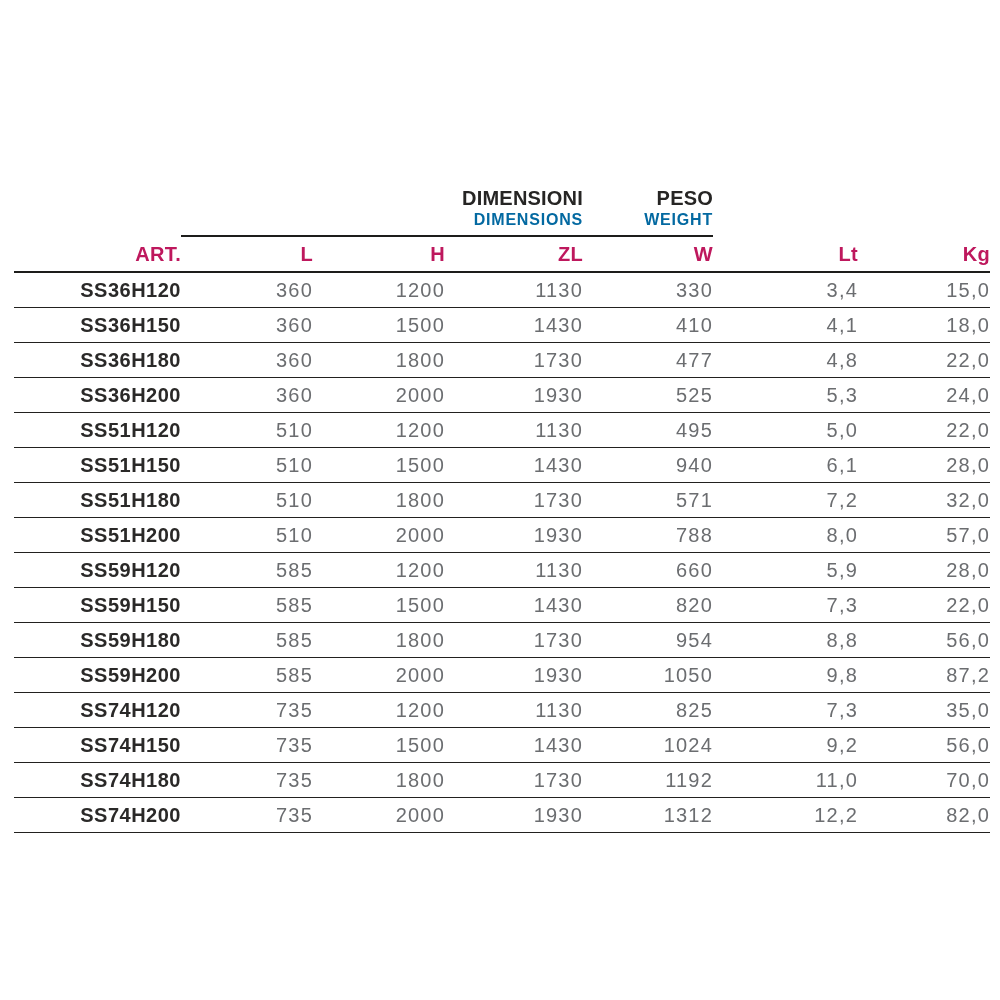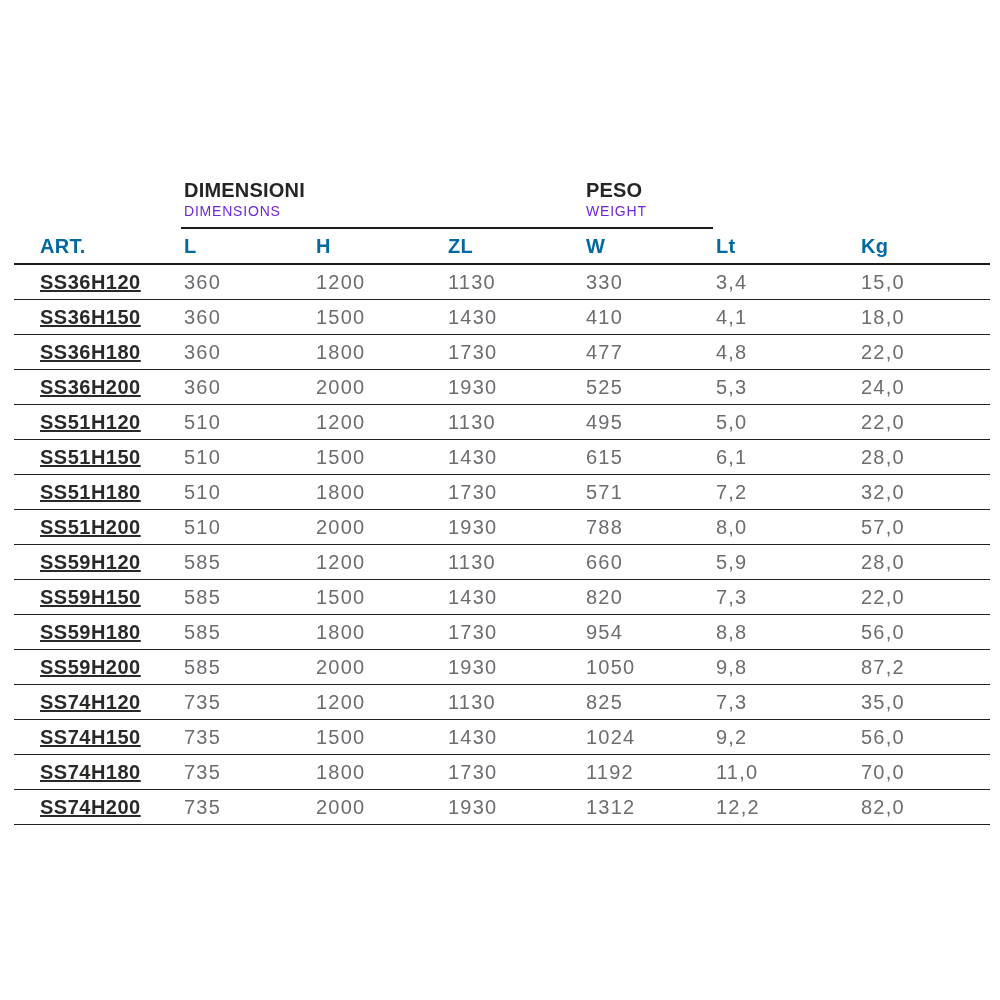--- a/index.html
+++ b/index.html
@@ -7,22 +7,23 @@
     padding: 0;
     background: #ffffff;
     width: 1000px;
     height: 1000px;
     font-family: "Liberation Sans", sans-serif;
     -webkit-font-smoothing: antialiased;
   }
   .table-wrap {
     position: absolute;
     left: 14px;
-    top: 180px;
+    top: 188px;
     width: 976px;
+    text-align: right;
   }
   .grid7 {
     display: grid;
     grid-template-columns: 167px 132px 132px 138px 130px 145px 132px;
   }
   .grid5 {
     display: grid;
     grid-template-columns: 167px 402px 130px 145px 132px;
   }
   .group-row {
@@ -40,35 +41,35 @@
   .group-spacer {
     border-bottom: none;
   }
   .lbl-it {
     font-size: 20px;
     font-weight: 700;
     color: #262524;
     letter-spacing: 0.2px;
   }
   .lbl-en {
-    font-size: 14px;
-    font-weight: 400;
-    color: #6d28d9;
+    font-size: 16px;
+    font-weight: 700;
+    color: #0369a1;
     letter-spacing: 0.8px;
   }
   .cols-row {
     box-sizing: border-box;
     height: 38px;
     border-bottom: 2.6px solid #1d1d1b;
     align-items: center;
   }
   .col-h {
     font-size: 20px;
     font-weight: 700;
-    color: #0369a1;
+    color: #be185d;
     letter-spacing: 0.3px;
     padding-left: 3px;
     padding-top: 2px;
   }
   .col-h.first {
     padding-left: 26px;
   }
   .data-row {
     box-sizing: border-box;
     height: 35px;
@@ -78,21 +79,20 @@
   .cell {
     overflow: hidden;
     white-space: nowrap;
   }
   .cell.art {
     font-size: 20px;
     font-weight: 700;
     color: #2a2928;
     letter-spacing: 0.5px;
     padding-left: 26px;
-    text-decoration: underline;
   }
   .cell.num {
     font-size: 20px;
     font-weight: 400;
     color: #6b6d70;
     letter-spacing: 1.2px;
     padding-left: 3px;
   }
 </style>
 </head>
@@ -166,21 +166,21 @@
     <div class="cell num">1130</div>
     <div class="cell num">495</div>
     <div class="cell num">5,0</div>
     <div class="cell num">22,0</div>
   </div>
       <div class="grid7 data-row">
     <div class="cell art">SS51H150</div>
     <div class="cell num">510</div>
     <div class="cell num">1500</div>
     <div class="cell num">1430</div>
-    <div class="cell num">615</div>
+    <div class="cell num">940</div>
     <div class="cell num">6,1</div>
     <div class="cell num">28,0</div>
   </div>
       <div class="grid7 data-row">
     <div class="cell art">SS51H180</div>
     <div class="cell num">510</div>
     <div class="cell num">1800</div>
     <div class="cell num">1730</div>
     <div class="cell num">571</div>
     <div class="cell num">7,2</div>

